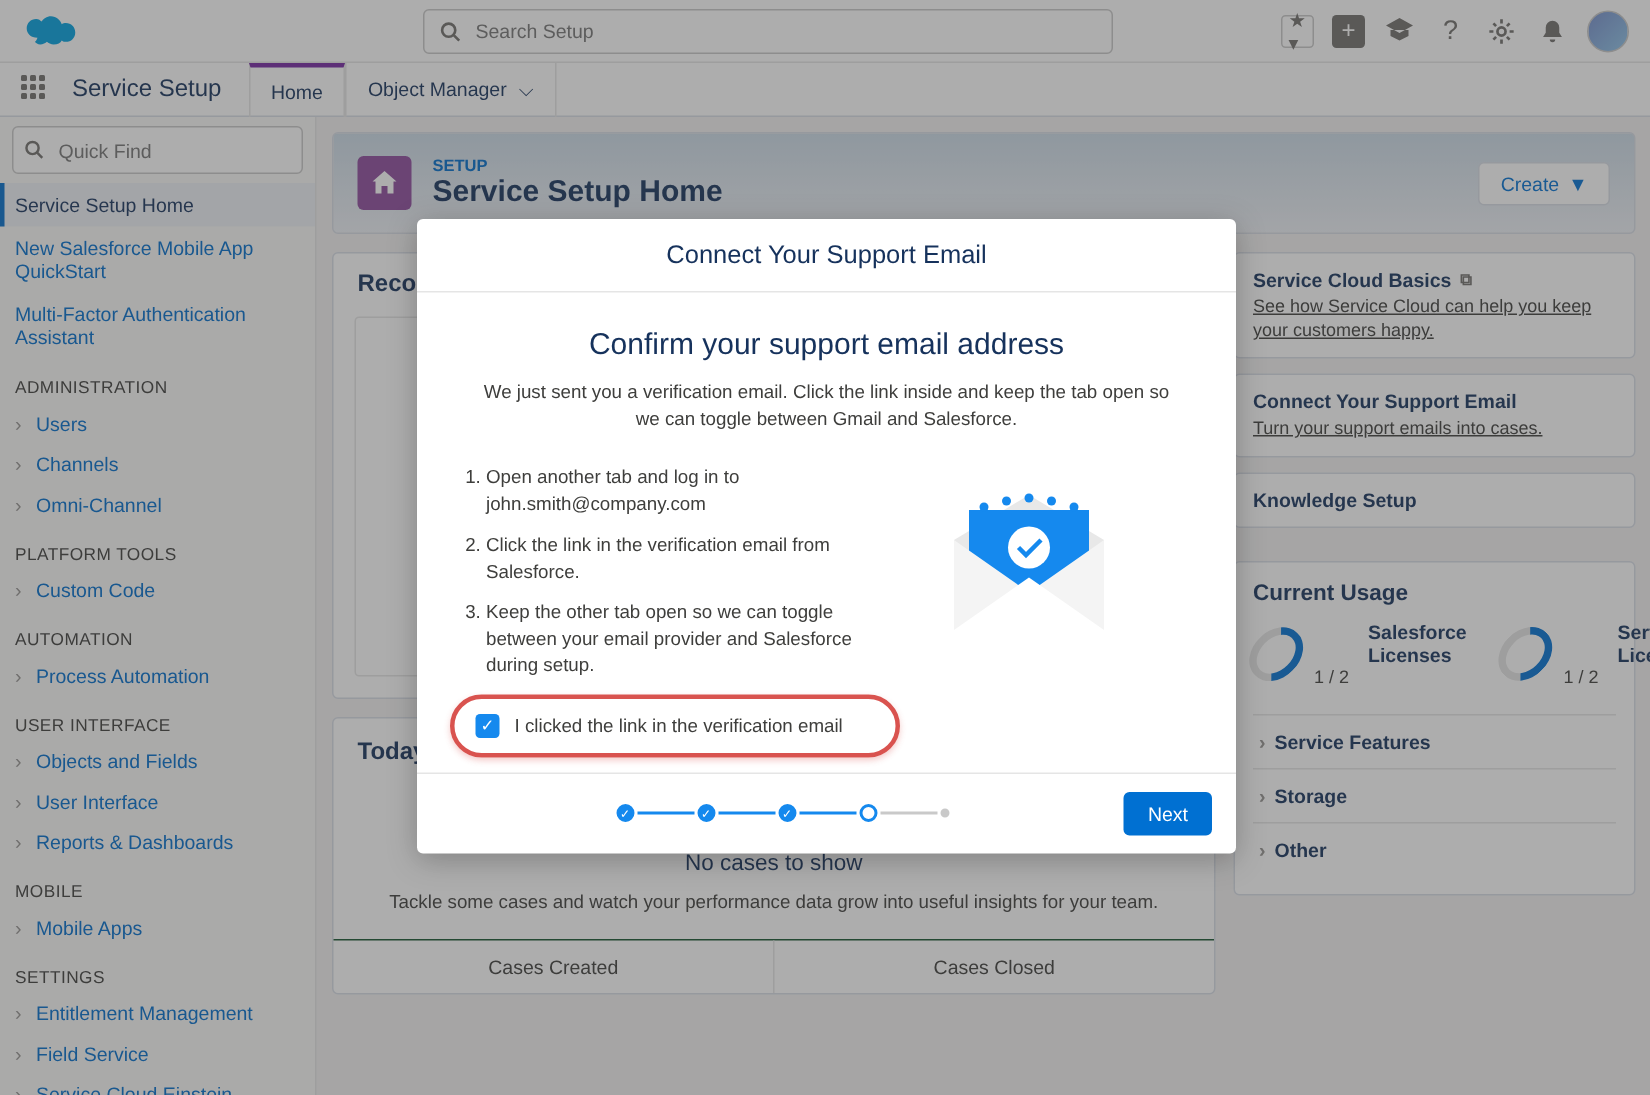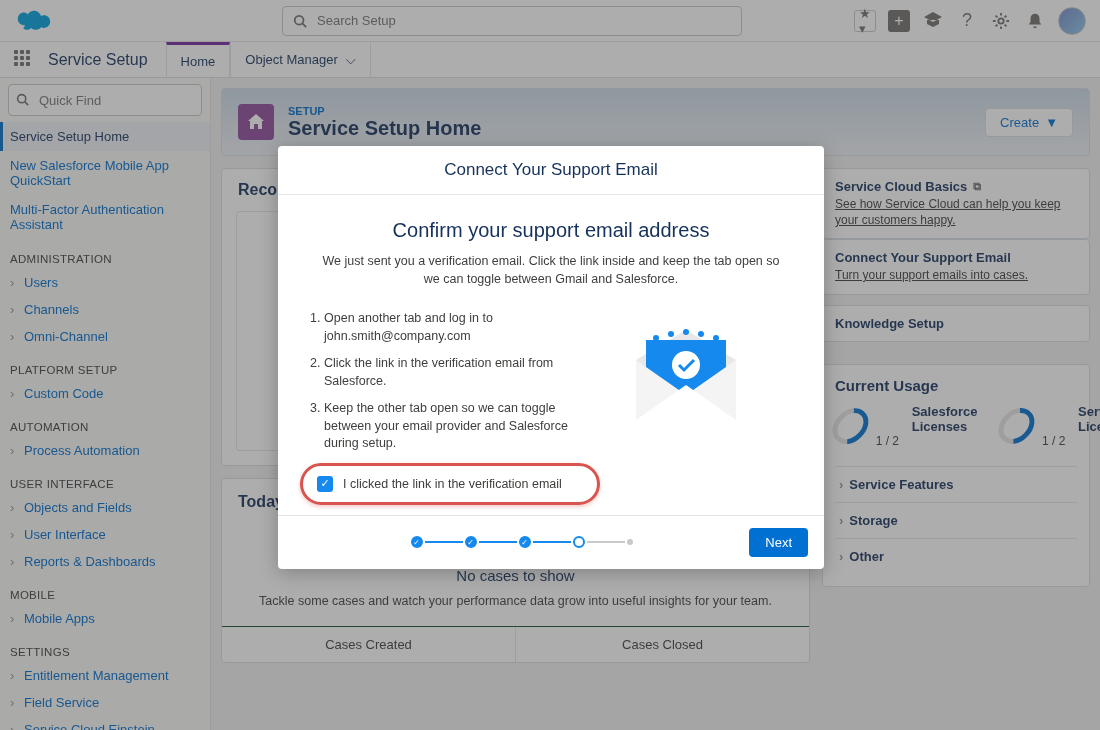--- a/index.html
+++ b/index.html
@@ -179,21 +179,21 @@
       <input class="qf-input" placeholder="Quick Find" style="">
     </div>
     <div id="sidebar-content">
         <div class="side-link selected">Service Setup Home</div>
         <div class="side-link">New Salesforce Mobile App QuickStart</div>
         <div class="side-link">Multi-Factor Authentication Assistant</div>
         <div class="side-heading">ADMINISTRATION</div>
         <div class="side-item">Users</div>
         <div class="side-item">Channels</div>
         <div class="side-item">Omni-Channel</div>
-        <div class="side-heading">PLATFORM SETUP</div>
+        <div class="side-heading">PLATFORM TOOLS</div>
         <div class="side-item">Custom Code</div>
         <div class="side-heading">AUTOMATION</div>
         <div class="side-item">Process Automation</div>
         <div class="side-heading">USER INTERFACE</div>
         <div class="side-item">Objects and Fields</div>
         <div class="side-item">User Interface</div>
         <div class="side-item">Reports &amp; Dashboards</div>
         <div class="side-heading">MOBILE</div>
         <div class="side-item">Mobile Apps</div>
         <div class="side-heading">SETTINGS</div>
@@ -237,21 +237,21 @@
           </div>
           <div class="perf-tabs">
             <div class="perf-tab">Cases Created</div>
             <div class="perf-tab">Cases Closed</div>
           </div>
         </div>
       </div>
 
       <div class="right-col">
         <div id="right-cards">
-            <div class="rc-card" style="">
+            <div class="rc-card" style="margin-bottom: 10px;">
               <div class="rc-title">Service Cloud Basics <span style="font-size:11px;color:#706e6b">⧉</span></div>
               <div class="rc-desc">See how Service Cloud can help you keep your customers happy.</div>
             </div>
             <div class="rc-card" style="margin-bottom: 10px;">
               <div class="rc-title">Connect Your Support Email</div>
               <div class="rc-desc">Turn your support emails into cases.</div>
             </div>
             <div class="rc-card" style="margin-bottom: 10px;">
               <div class="rc-title">Knowledge Setup</div>
             </div>

